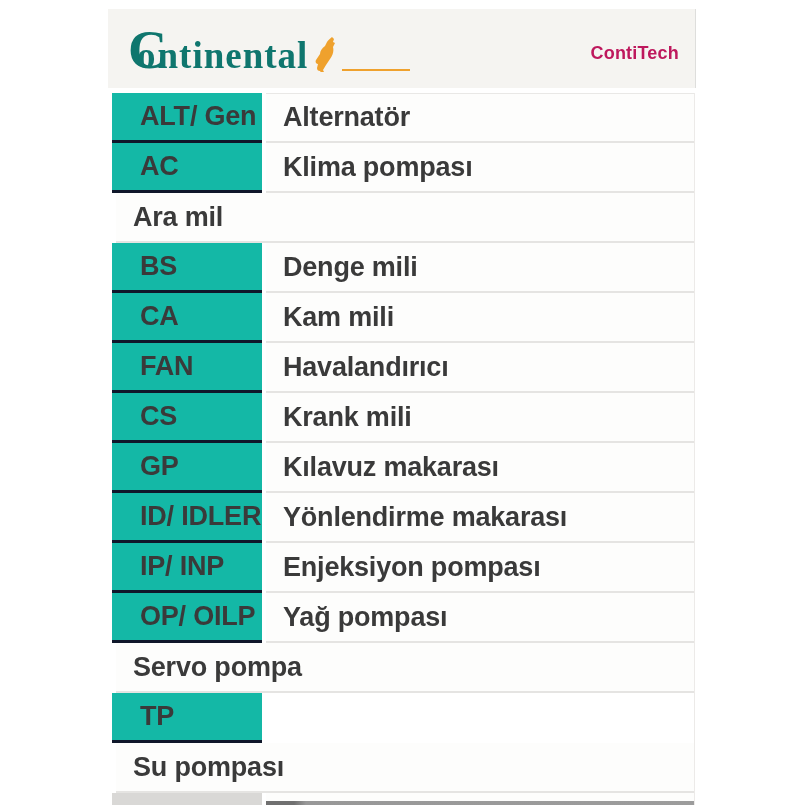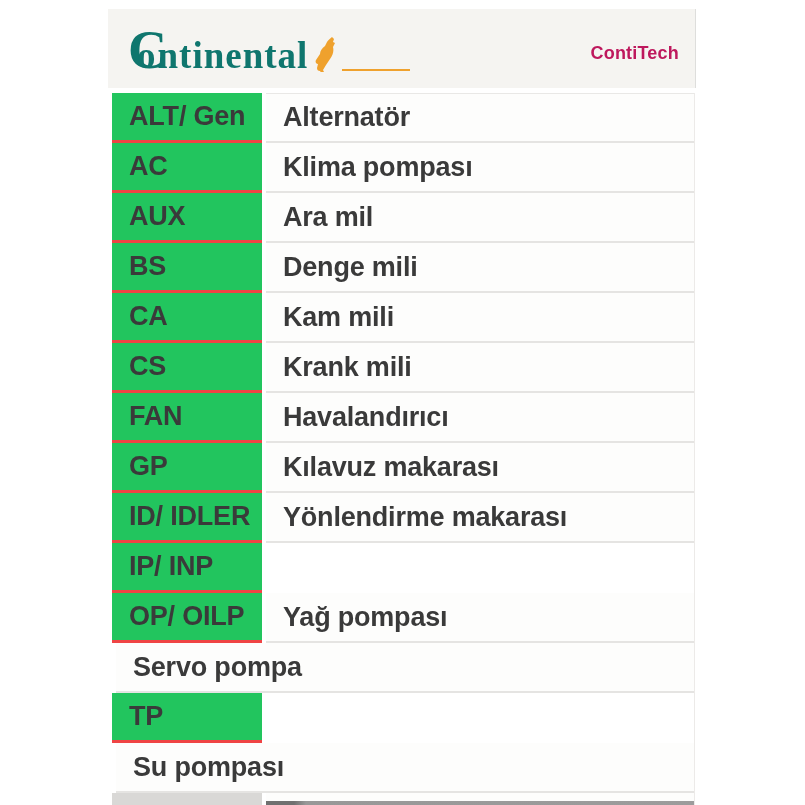--- a/index.html
+++ b/index.html
@@ -67,23 +67,23 @@
   .cell{
     display:flex; align-items:center;
     box-sizing:border-box;
     font-size:27px;
     font-weight:bold;
     letter-spacing:-0.2px;
     white-space:nowrap;
   }
   .abbr{
     width:150px;
-    background:#22c55e;
-    border-bottom:3px solid #ef4444;
-    padding-left:17px;
+    background:#14b8a6;
+    border-bottom:3px solid #0f172a;
+    padding-left:28px;
   }
   .colgap{width:4px; background:#ffffff;}
   .desc{
     flex:1;
     background:#fdfdfc;
     border-bottom:2px solid #e5e4e2;
     padding-left:17px;
   }
   .row:first-child .desc{border-top:1px solid #e9e8e6;text-align:center;}
 
@@ -124,57 +124,57 @@
           <div class="cell abbr">ALT/ Gen</div>
           <div class="colgap"></div>
           <div class="cell desc">Alternatör</div>
         </div>
         <div class="row">
           <div class="cell abbr">AC</div>
           <div class="colgap"></div>
           <div class="cell desc">Klima pompası</div>
         </div>
         <div class="row">
-          <div class="cell abbr">AUX</div>
           <div class="colgap"></div>
           <div class="cell desc">Ara mil</div>
         </div>
         <div class="row">
           <div class="cell abbr">BS</div>
           <div class="colgap"></div>
           <div class="cell desc">Denge mili</div>
         </div>
         <div class="row">
           <div class="cell abbr">CA</div>
           <div class="colgap"></div>
           <div class="cell desc">Kam mili</div>
         </div>
         <div class="row">
+          <div class="cell abbr">FAN</div>
+          <div class="colgap"></div>
+          <div class="cell desc">Havalandırıcı</div>
+        </div>
+        <div class="row">
           <div class="cell abbr">CS</div>
           <div class="colgap"></div>
           <div class="cell desc">Krank mili</div>
         </div>
         <div class="row">
-          <div class="cell abbr">FAN</div>
-          <div class="colgap"></div>
-          <div class="cell desc">Havalandırıcı</div>
-        </div>
-        <div class="row">
           <div class="cell abbr">GP</div>
           <div class="colgap"></div>
           <div class="cell desc">Kılavuz makarası</div>
         </div>
         <div class="row">
           <div class="cell abbr">ID/ IDLER</div>
           <div class="colgap"></div>
           <div class="cell desc">Yönlendirme makarası</div>
         </div>
         <div class="row">
           <div class="cell abbr">IP/ INP</div>
           <div class="colgap"></div>
+          <div class="cell desc">Enjeksiyon pompası</div>
         </div>
         <div class="row">
           <div class="cell abbr">OP/ OILP</div>
           <div class="colgap"></div>
           <div class="cell desc">Yağ pompası</div>
         </div>
         <div class="row">
           <div class="colgap"></div>
           <div class="cell desc">Servo pompa</div>
         </div>

